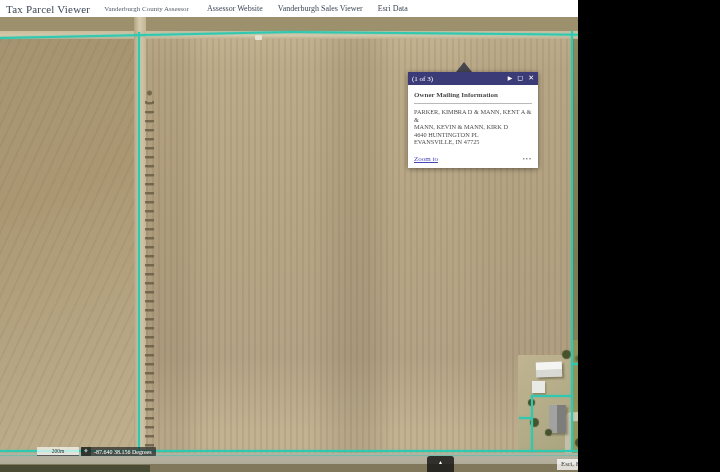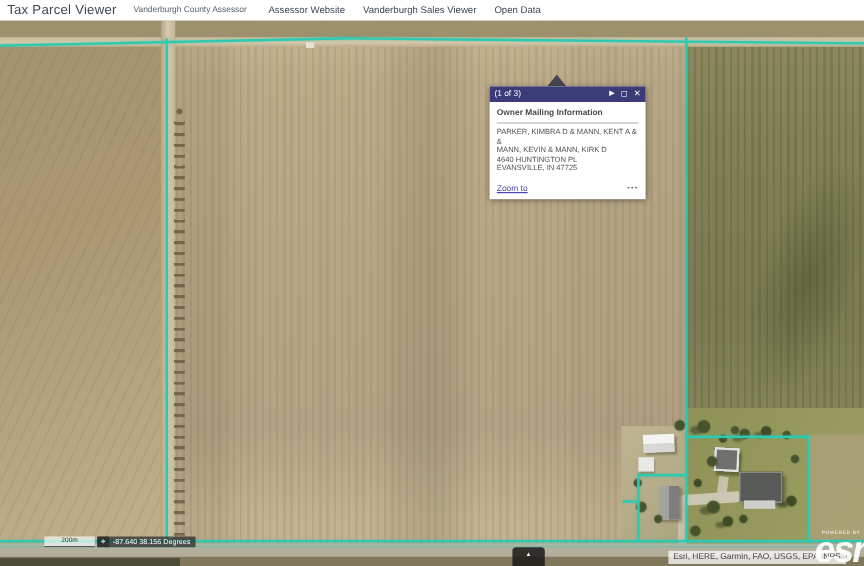--- a/index.html
+++ b/index.html
@@ -1,18 +1,18 @@
 <!DOCTYPE html>
 <html><head>
 <meta charset="utf-8">
 <style>
   * { margin:0; padding:0; box-sizing:border-box; }
   html,body { width:720px; height:472px; }
   body { font-family:"Liberation Sans", sans-serif; background:#000; }
-  .app { position:relative; width:720px; height:472px; overflow:hidden; background:#fff; }
+  .app { position:relative; width:578px; height:472px; overflow:hidden; background:#fff;font-family:Liberation Serif, serif; }
 
   
   .hdr { position:absolute; left:0; top:0; width:720px; height:17px; background:#ffffff;
          display:flex; align-items:center; z-index:50; }
   .hdr .title { font-size:11px; color:#3c4854; margin-left:6px; letter-spacing:.2px; }
   .hdr .subtitle { font-size:7px; color:#55606b; margin-left:14px; }
   .hdr nav { display:flex; margin-left:18px; gap:15px; }
   .hdr nav a { font-size:8px; color:#3c4854; text-decoration:none; cursor:pointer; }
 
   
@@ -144,21 +144,21 @@
 <body>
 
 <div class="app">
 
   <header class="hdr">
     <span class="title">Tax Parcel Viewer</span>
     <span class="subtitle">Vanderburgh County Assessor</span>
     <nav>
       <a>Assessor Website</a>
       <a>Vanderburgh Sales Viewer</a>
-      <a>Open Data</a>
+      <a>Esri Data</a>
     </nav>
   </header>
 
   <div class="map">
 
     <div class="abs f-left"></div>
     <div class="abs f-center"></div>
     <div class="abs f-crop-right"></div>
     <div class="abs f-topstrip"></div>
     <div class="abs road-top"></div>

